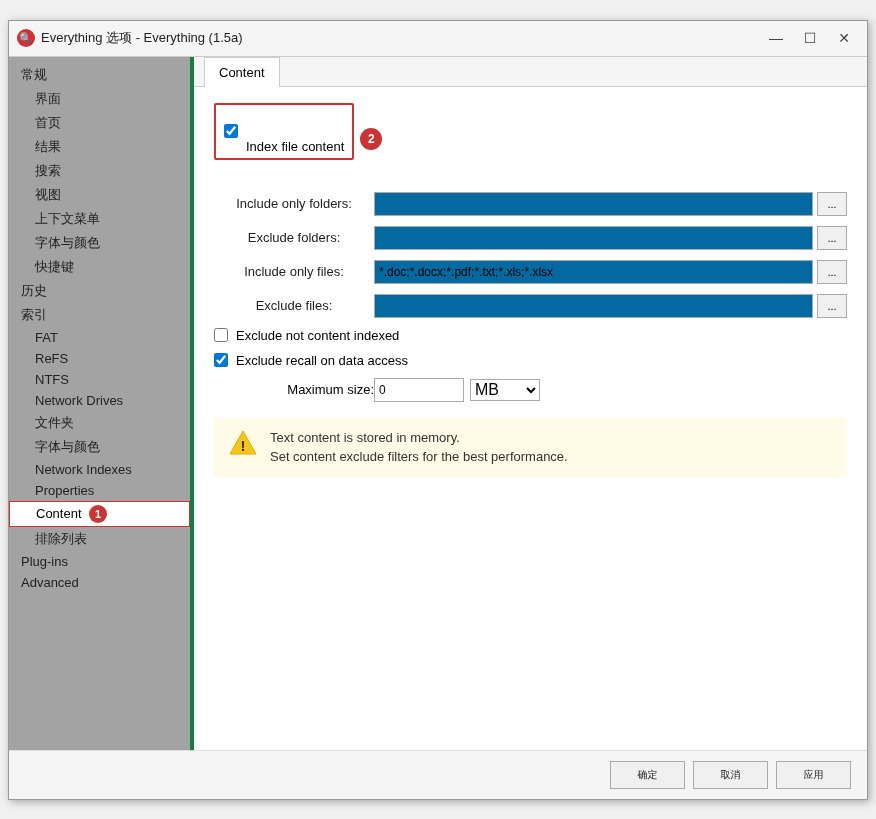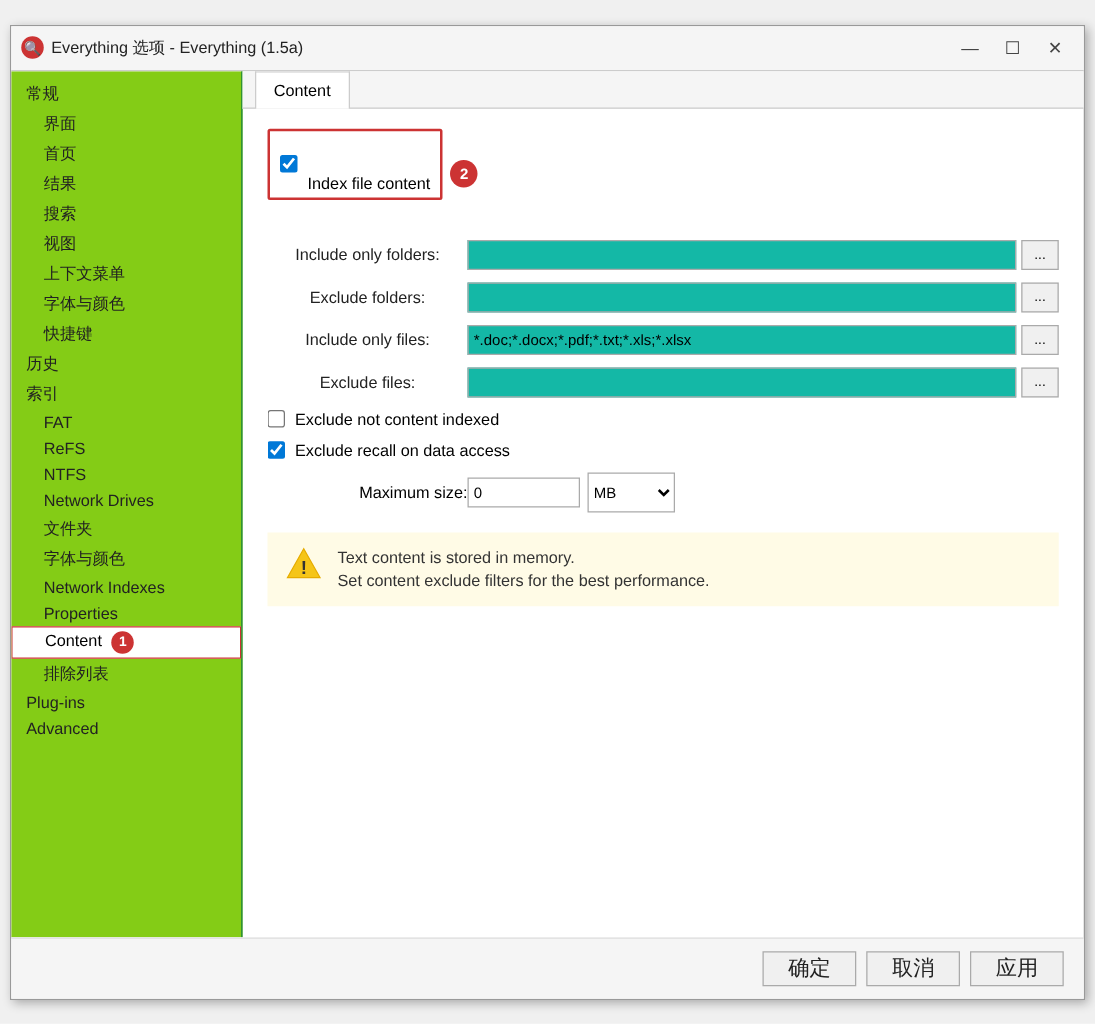--- a/index.html
+++ b/index.html
@@ -68,22 +68,22 @@
 
     .main-content {
       display: flex;
       flex: 1;
       overflow: hidden;
     }
 
     
     .sidebar {
       width: 185px;
-      background: #84cc16;
-      border-right: 1px solid #15803d;
+      background: #a3a3a3;
+      border-right: 4px solid #15803d;
       padding: 6px 0;
       overflow-y: auto;
     }
     .sidebar-item {
       padding: 3px 8px 3px 12px;
       cursor: pointer;
       color: #222;
       font-size: 13px;
       white-space: nowrap;
     }
@@ -159,21 +159,21 @@
       color: #222;
       font-size: 13px;
       text-align: center;
     }
     .form-input {
       flex: 1;
       border: 1px solid #aaa;
       height: 24px;
       padding: 0 4px;
       font-size: 12px;
-      background: #14b8a6;
+      background: #0369a1;
     }
     .form-browse {
       width: 30px;
       height: 24px;
       border: 1px solid #aaa;
       background: #f0f0f0;
       cursor: pointer;
       font-size: 11px;
       margin-left: 4px;
       display: flex;
@@ -203,22 +203,22 @@
       width: 90px;
       border: 1px solid #aaa;
       height: 24px;
       padding: 0 4px;
       font-size: 12px;
       background: white;
     }
     .max-size-select {
       width: 70px;
       border: 1px solid #aaa;
-      height: 32px;
-      font-size: 12px;
+      height: 22px;
+      font-size: 16px;
       margin-left: 6px;
       background: white;
     }
 
     .warning-box {
       display: flex;
       align-items: flex-start;
       gap: 12px;
       padding: 10px 14px;
       background: #fffbe6;
@@ -244,21 +244,21 @@
       gap: 8px;
       background: #f5f5f5;
     }
     .footer-btn {
       min-width: 75px;
       height: 28px;
       padding: 0 16px;
       border: 1px solid #aaa;
       background: #f0f0f0;
       cursor: pointer;
-      font-size: 17px;
+      font-size: 10px;
       color: #222;
     }
 
     input[type="checkbox"] {
       width: 14px;
       height: 14px;
       accent-color: #0078d7;
     }
 
     .sidebar-badge {

